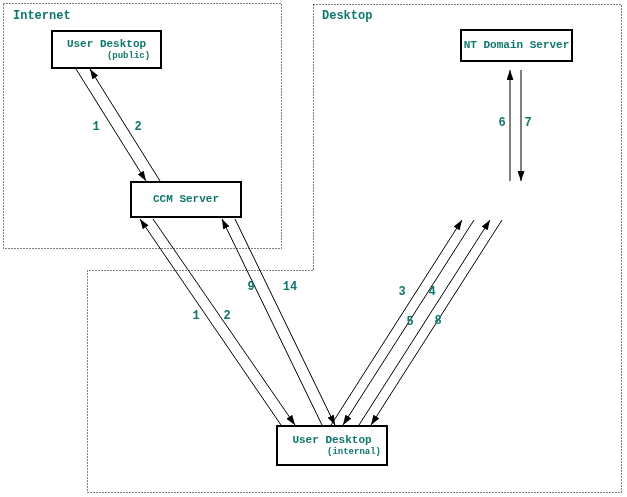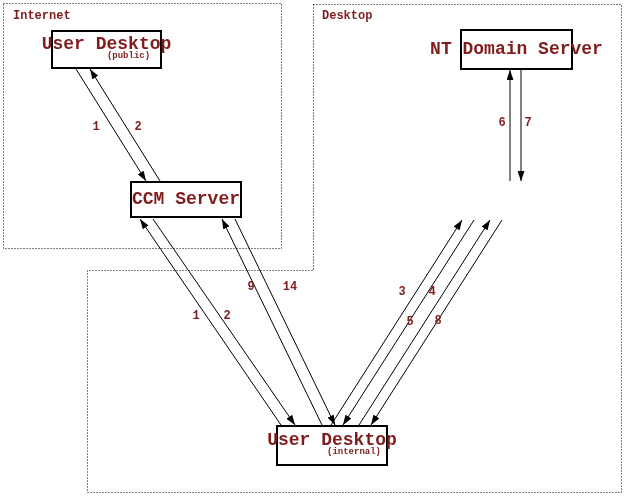--- a/index.html
+++ b/index.html
@@ -2,46 +2,46 @@
 <html><head>
 <meta charset="utf-8">
 <style>
   html,body{margin:0;padding:0;background:#ffffff;}
   .canvas{
     position:relative;
     width:627px;height:497px;
     background:#ffffff;
     font-family:"Liberation Mono","DejaVu Sans Mono",monospace;
     font-weight:bold;
-    color:#7f1d1d;
+    color:#0f766e;
     overflow:hidden;
   }
   svg.layer{position:absolute;left:0;top:0;width:627px;height:497px;}
   .zone-border{fill:none;stroke:#000;stroke-width:1;stroke-dasharray:1 2;}
   line.edge{stroke:#000;stroke-width:1;}
   .zone-label{
     position:absolute;
     font-size:12px;line-height:13px;letter-spacing:0;
     white-space:nowrap;
   }
   #zone-label-internet{left:13px;top:10px;}
   #zone-label-intranet{left:322px;top:10px;}
   .node{
     position:absolute;
     box-sizing:border-box;
     background:#ffffff;
     border:2px solid #000000;
     display:flex;flex-direction:column;align-items:center;justify-content:center;
     text-align:center;
   }
-  .node .title{font-size:18px;line-height:13px;white-space:nowrap;}
+  .node .title{font-size:11px;line-height:13px;white-space:nowrap;}
   .node .subtitle{font-size:9px;line-height:10px;white-space:nowrap;margin-left:44px;}
   #node-user-desktop-public{left:51px;top:30px;width:111px;height:39px;}
   #node-ccm-server{left:130px;top:181px;width:112px;height:37px;}
-  #node-nt-domain-server{left:460px;top:29px;width:113px;height:41px;}
+  #node-nt-domain-server{left:460px;top:29px;width:113px;height:33px;}
   #node-iis-auth-server{left:460px;top:181px;width:113px;height:39px;}
   #node-user-desktop-internal{left:276px;top:425px;width:112px;height:41px;}
   .edge-label{
     position:absolute;
     font-size:12px;line-height:12px;
     transform:translate(-50%,-50%);
     background:transparent;
     white-space:nowrap;
   }
 </style>

